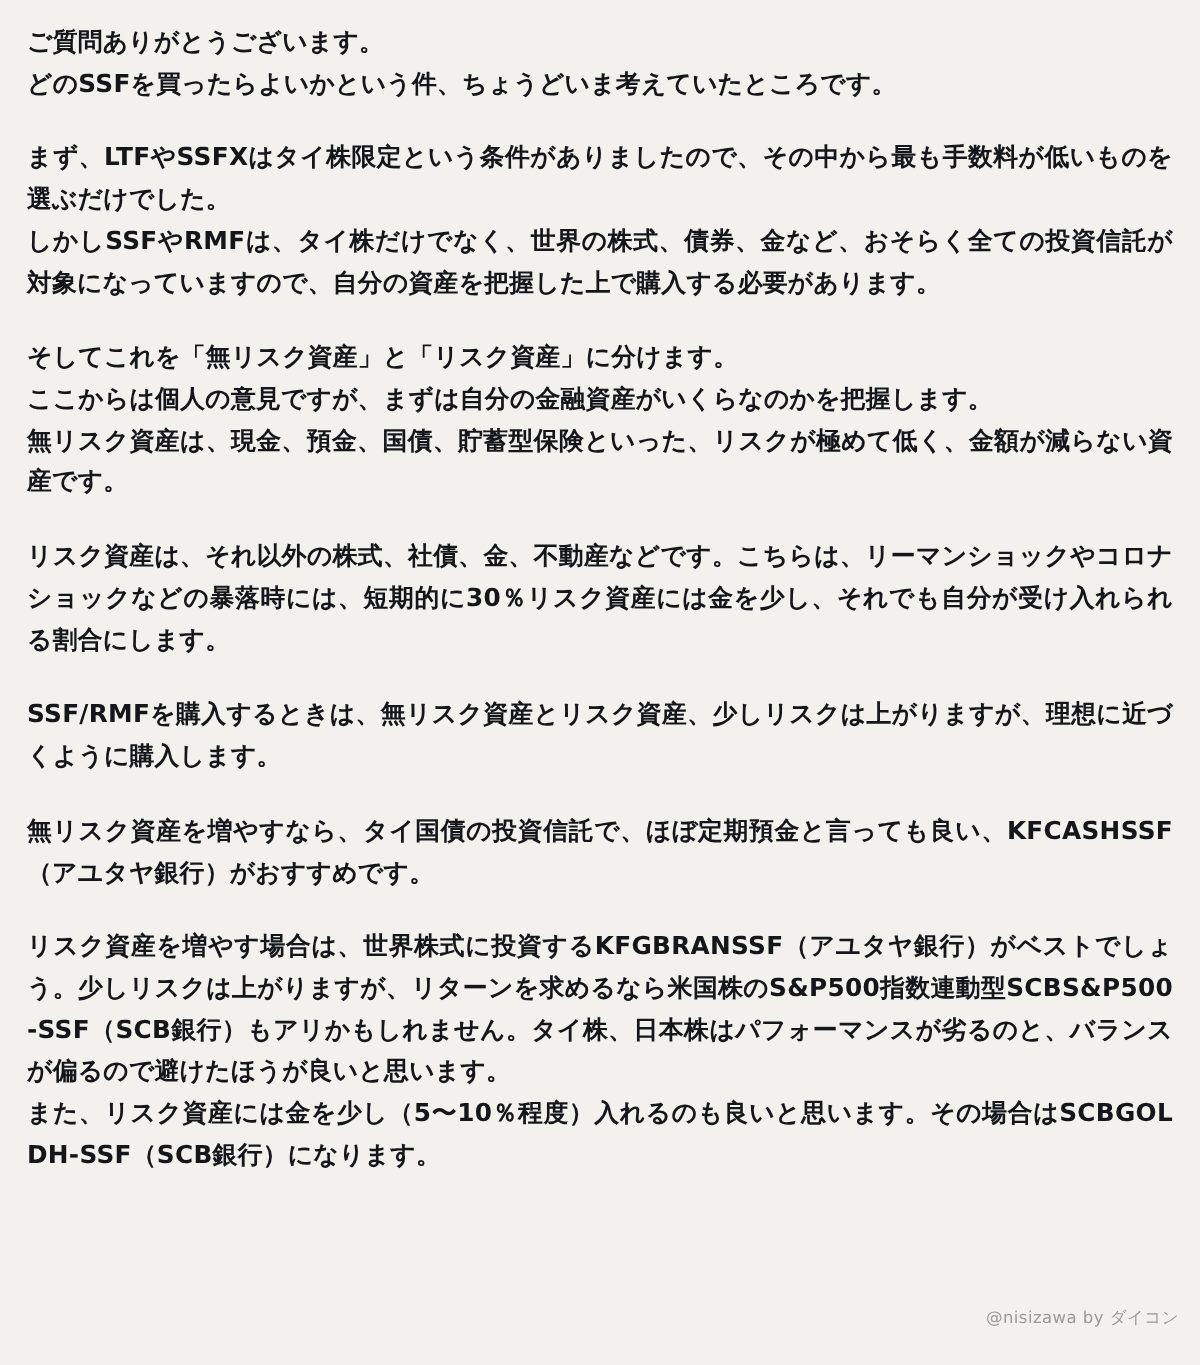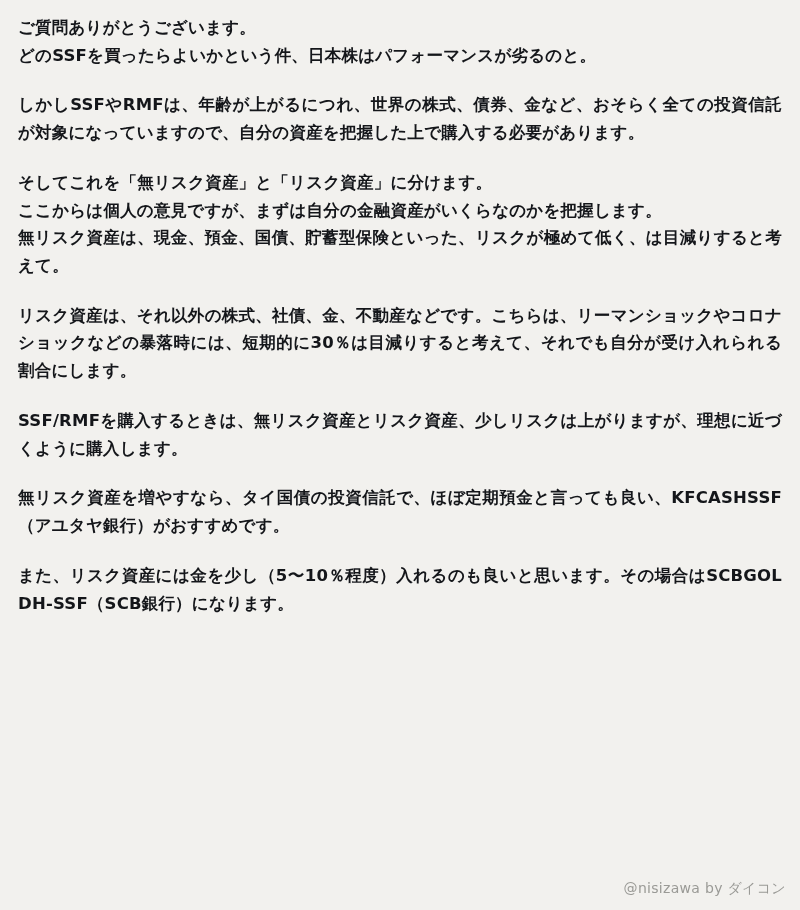--- a/index.html
+++ b/index.html
@@ -34,58 +34,60 @@
   }
   .para:last-of-type {
     margin-bottom: 0;
   }
   .line {
     display: block;
   }
   .credit {
     position: absolute;
     right: 14px;
-    bottom: 12px;
-    font-size: 14px;
+    bottom: 24px;
+    font-size: 11px;
     color: #9a9a96;
     font-weight: 400;
     letter-spacing: 0.3px;
   }
 </style>
 </head>
 <body>
 
 <div id="page">
 
   <p class="para">
     <span class="line">ご質問ありがとうございます。</span>
-    <span class="line">どのSSFを買ったらよいかという件、日本株はパフォーマンスが劣るのと。</span>
+    <span class="line">どのSSFを買ったらよいかという件、ちょうどいま考えていたところです。</span>
   </p>
 
   <p class="para">
-    <span class="line">しかしSSFやRMFは、年齢が上がるにつれ、世界の株式、債券、金など、おそらく全ての投資信託が対象になっていますので、自分の資産を把握した上で購入する必要があります。</span>
+    <span class="line">まず、LTFやSSFXはタイ株限定という条件がありましたので、その中から最も手数料が低いものを選ぶだけでした。</span>
+    <span class="line">しかしSSFやRMFは、タイ株だけでなく、世界の株式、債券、金など、おそらく全ての投資信託が対象になっていますので、自分の資産を把握した上で購入する必要があります。</span>
   </p>
 
   <p class="para">
     <span class="line">そしてこれを「無リスク資産」と「リスク資産」に分けます。</span>
     <span class="line">ここからは個人の意見ですが、まずは自分の金融資産がいくらなのかを把握します。</span>
-    <span class="line">無リスク資産は、現金、預金、国債、貯蓄型保険といった、リスクが極めて低く、は目減りすると考えて。</span>
+    <span class="line">無リスク資産は、現金、預金、国債、貯蓄型保険といった、リスクが極めて低く、金額が減らない資産です。</span>
   </p>
 
   <p class="para">
-    <span class="line">リスク資産は、それ以外の株式、社債、金、不動産などです。こちらは、リーマンショックやコロナショックなどの暴落時には、短期的に30％は目減りすると考えて、それでも自分が受け入れられる割合にします。</span>
+    <span class="line">リスク資産は、それ以外の株式、社債、金、不動産などです。こちらは、リーマンショックやコロナショックなどの暴落時には、短期的に30％リスク資産には金を少し、それでも自分が受け入れられる割合にします。</span>
   </p>
 
   <p class="para">
     <span class="line">SSF/RMFを購入するときは、無リスク資産とリスク資産、少しリスクは上がりますが、理想に近づくように購入します。</span>
   </p>
 
   <p class="para">
     <span class="line">無リスク資産を増やすなら、タイ国債の投資信託で、ほぼ定期預金と言っても良い、KFCASHSSF（アユタヤ銀行）がおすすめです。</span>
   </p>
 
   <p class="para">
+    <span class="line">リスク資産を増やす場合は、世界株式に投資するKFGBRANSSF（アユタヤ銀行）がベストでしょう。少しリスクは上がりますが、リターンを求めるなら米国株のS&amp;P500指数連動型SCBS&amp;P500-SSF（SCB銀行）もアリかもしれません。タイ株、日本株はパフォーマンスが劣るのと、バランスが偏るので避けたほうが良いと思います。</span>
     <span class="line">また、リスク資産には金を少し（5〜10％程度）入れるのも良いと思います。その場合はSCBGOLDH-SSF（SCB銀行）になります。</span>
   </p>
 
   <div class="credit">@nisizawa by ダイコン</div>
 
 </div>
 
 </body></html>

